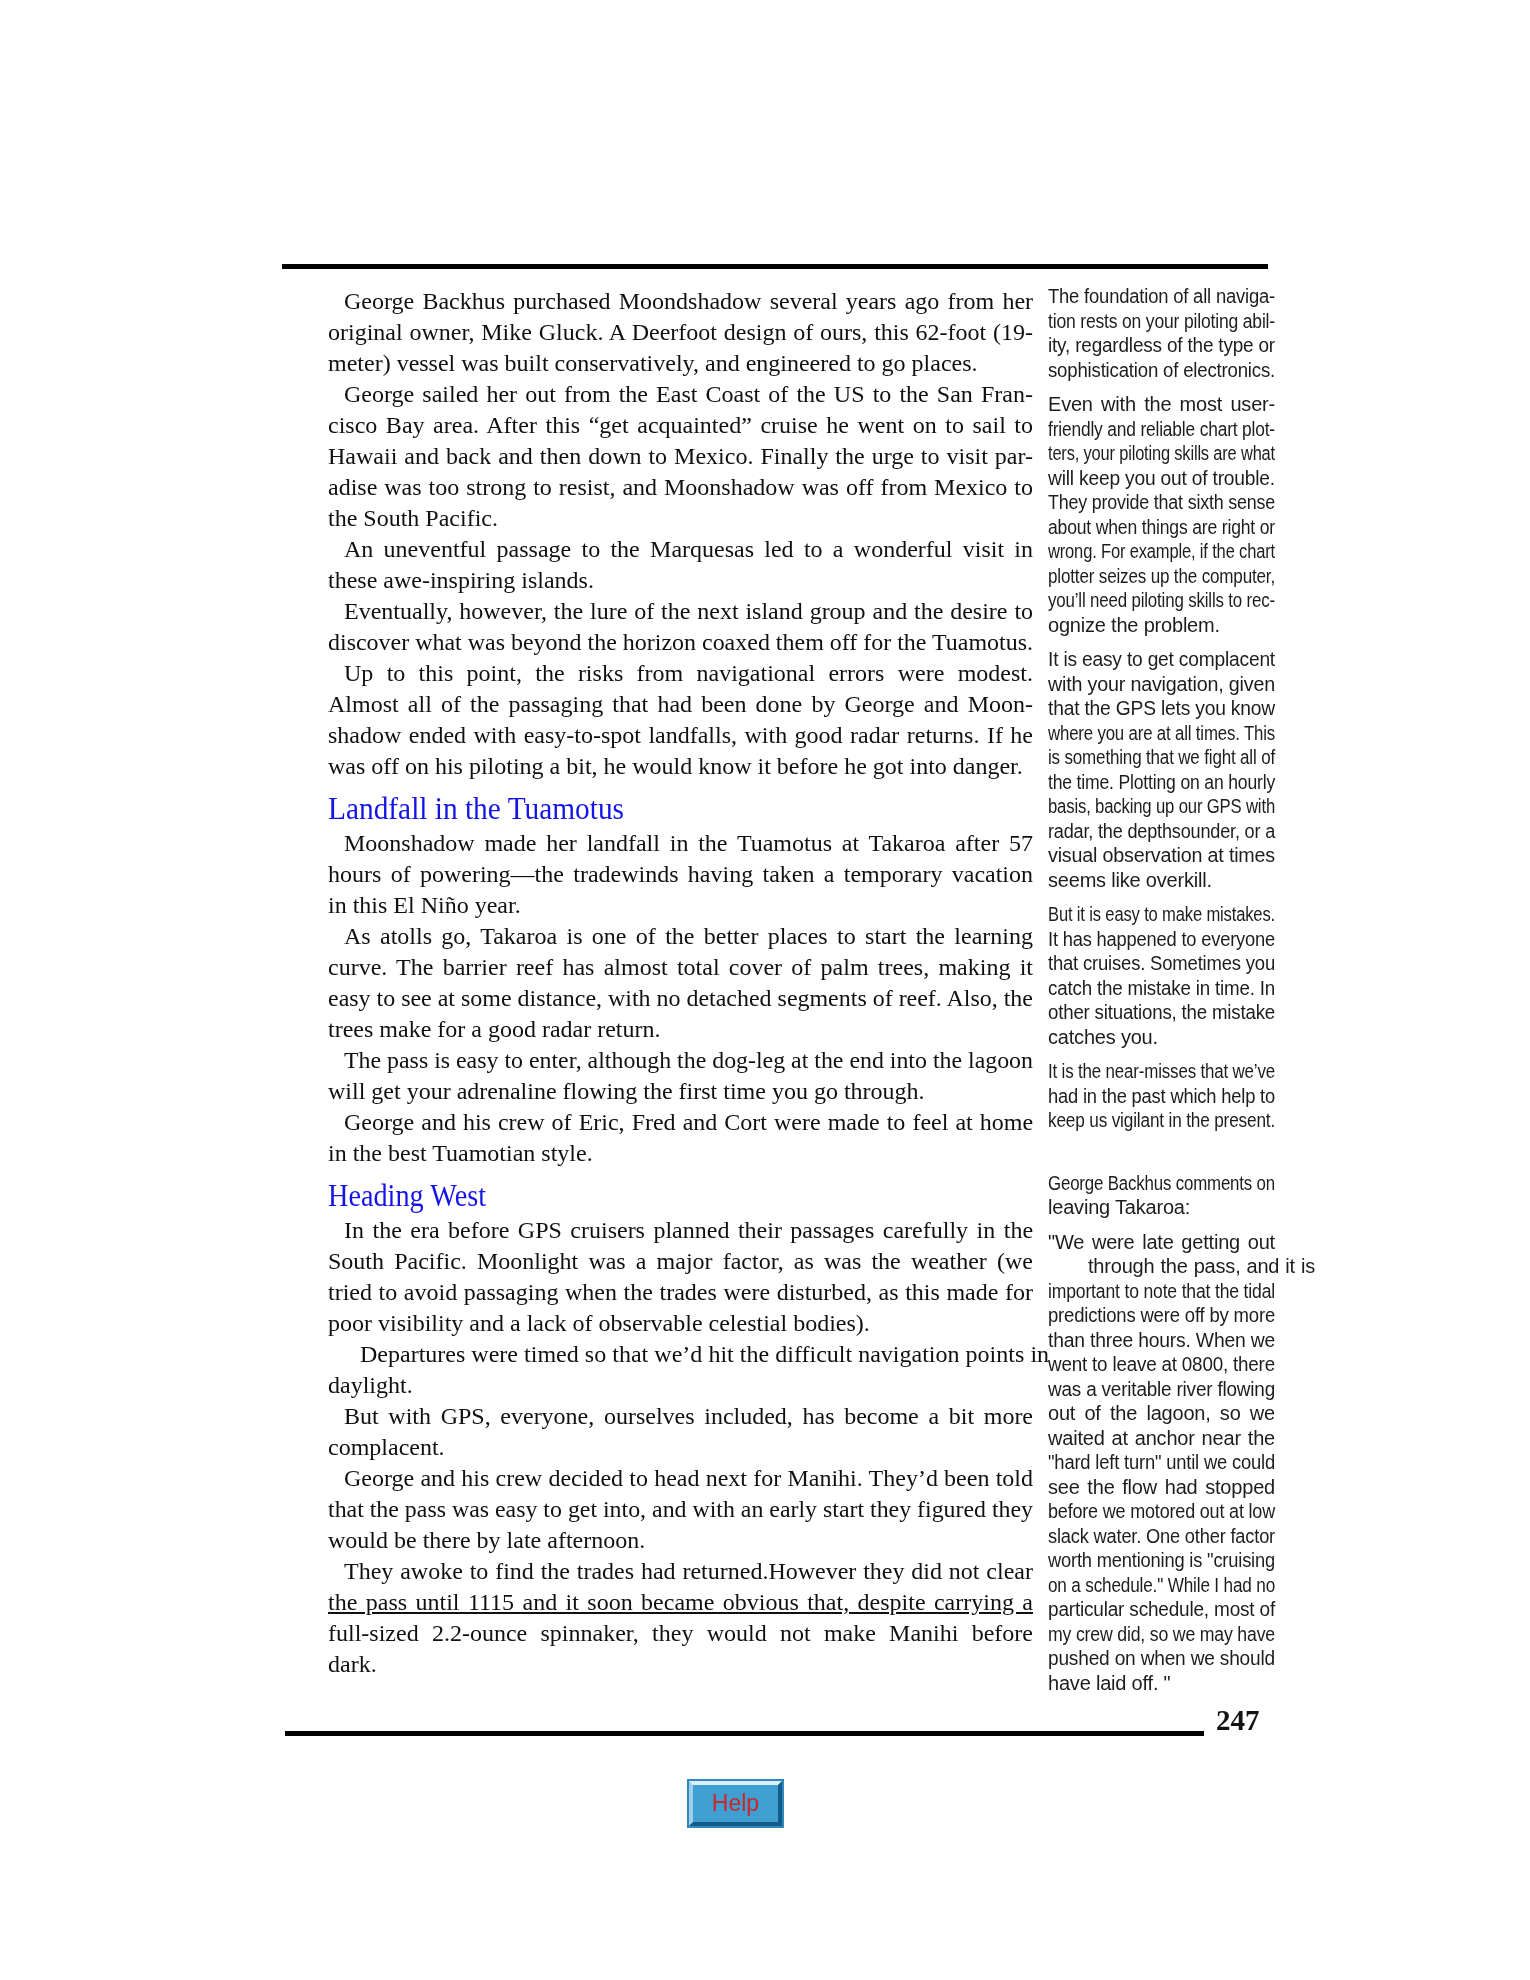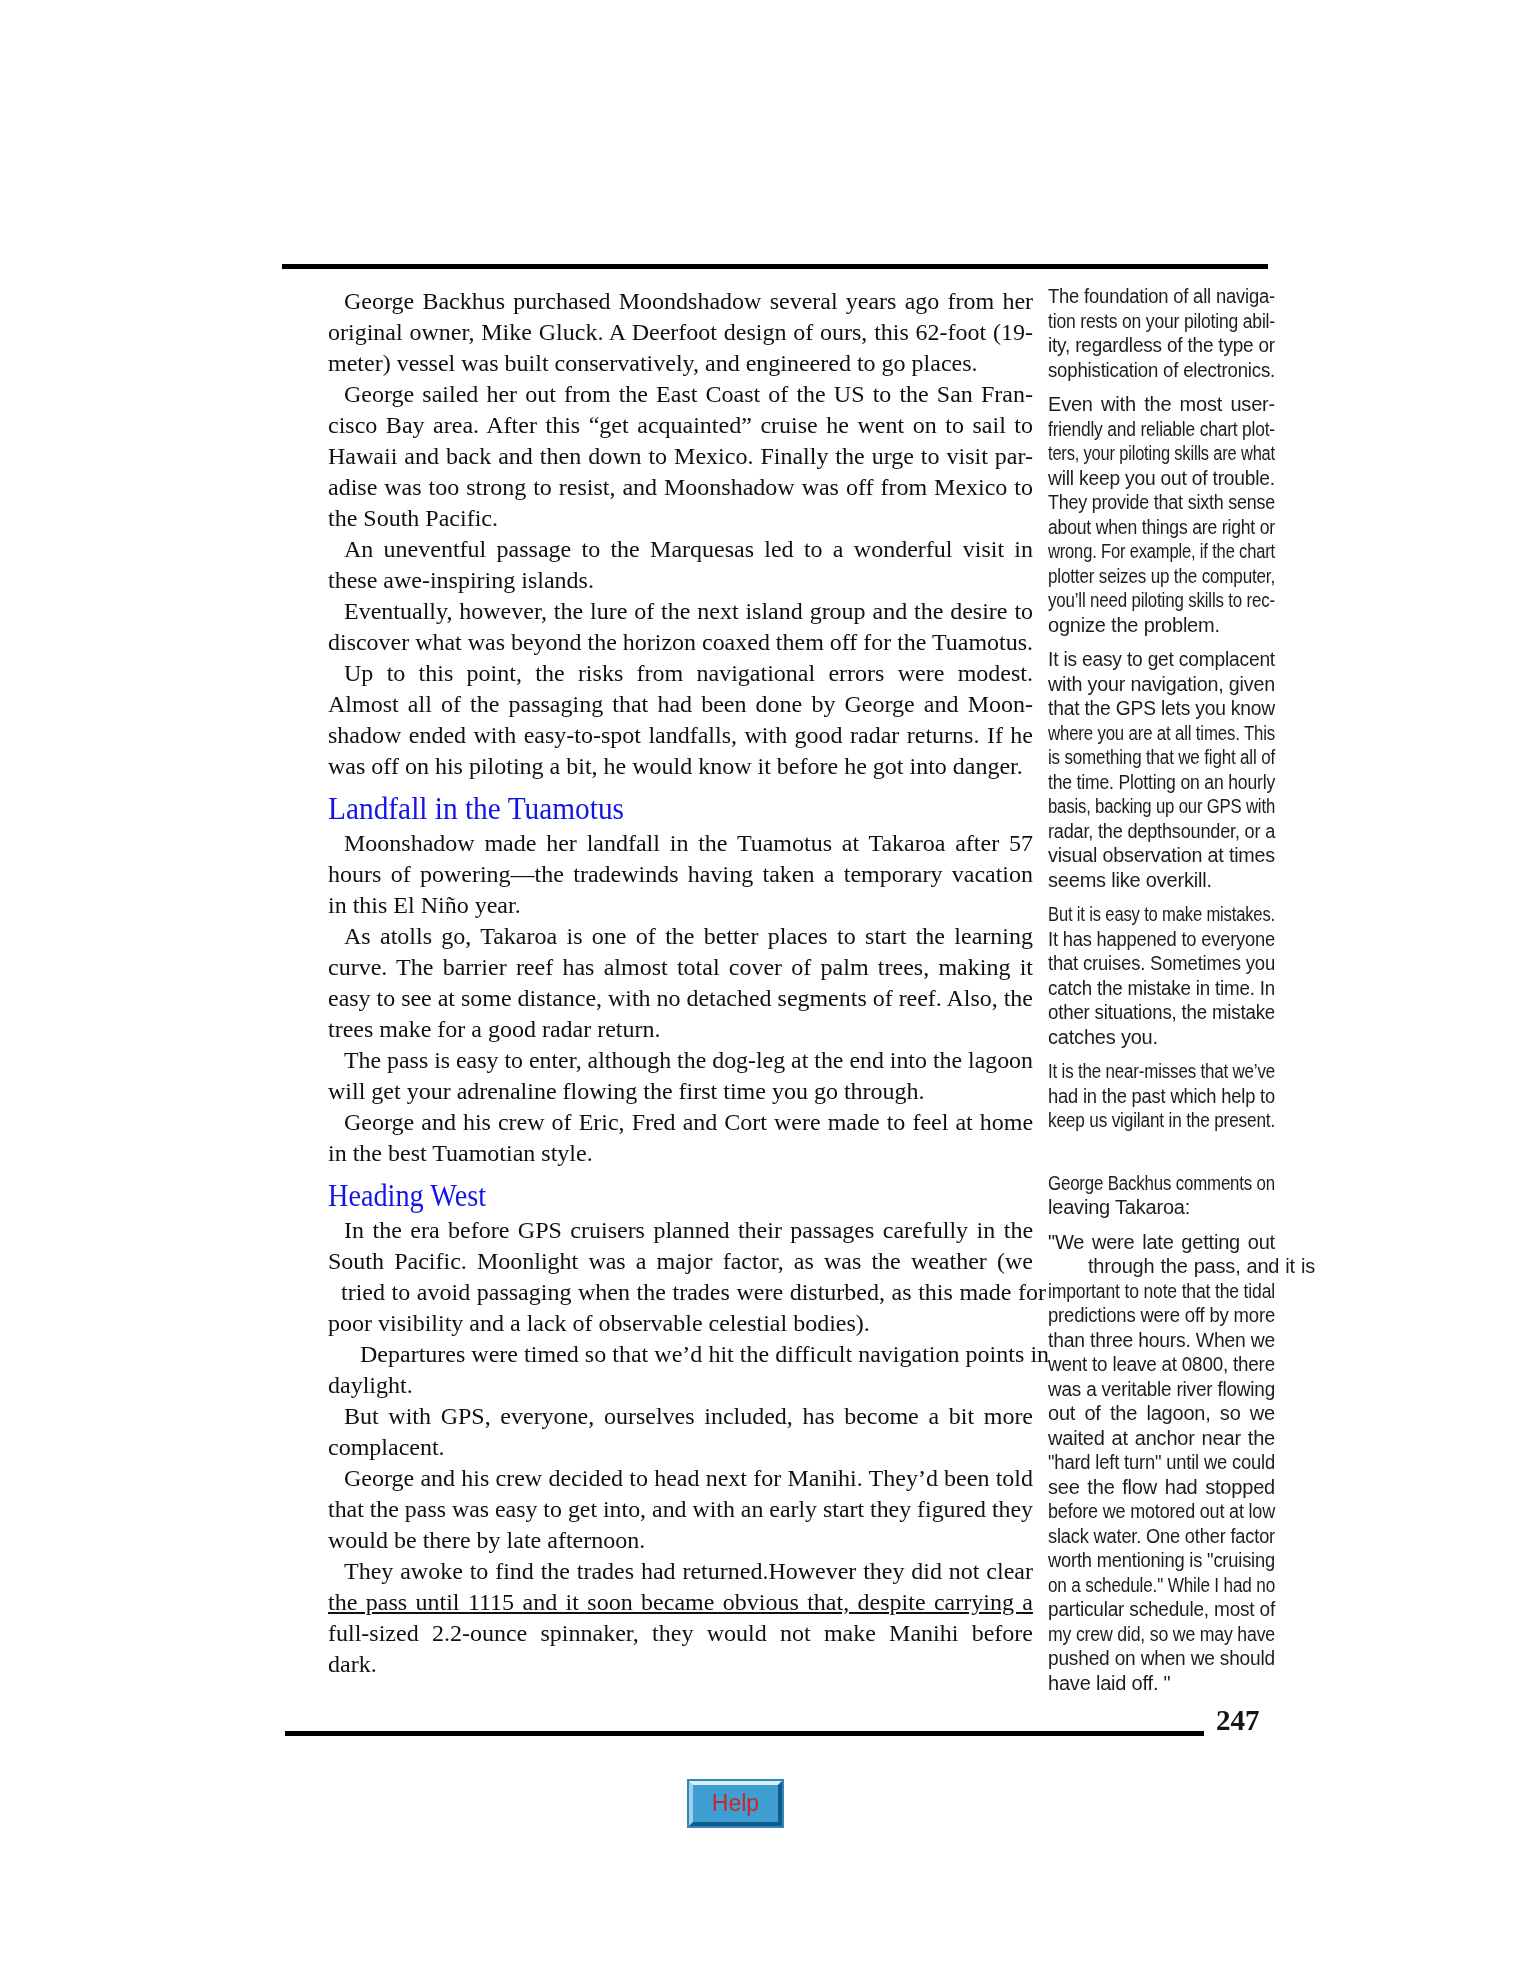--- a/index.html
+++ b/index.html
@@ -114,21 +114,21 @@
     <div class="para">
         <div class="lnrow"><span class="ln" style="margin-left: 16px; word-spacing: 1.03px;">George and his crew of Eric, Fred and Cort were made to feel at home</span></div>
         <div class="lnrow last"><span class="ln">in the best Tuamotian style.</span></div>
       </div>
     <div class="heading">
       <span class="fitw" style="transform-origin: 0px 50%; transform: scaleX(0.9111);">Heading West</span>
     </div>
     <div class="para">
         <div class="lnrow"><span class="ln" style="margin-left: 16px; word-spacing: 2.48px;">In the era before GPS cruisers planned their passages carefully in the</span></div>
         <div class="lnrow"><span class="ln" style="word-spacing: 4.13px;">South Pacific. Moonlight was a major factor, as was the weather (we</span></div>
-        <div class="lnrow"><span class="ln" style="word-spacing: 0.6px; margin-left: 13px;">tried to avoid passaging when the trades were disturbed, as this made for</span></div>
+        <div class="lnrow"><span class="ln" style="word-spacing: 0.6px;">tried to avoid passaging when the trades were disturbed, as this made for</span></div>
         <div class="lnrow last"><span class="ln">poor visibility and a lack of observable celestial bodies).</span></div>
       </div>
     <div class="para">
         <div class="lnrow"><span class="ln" style="margin-left: 32px; word-spacing: 0.09px;">Departures were timed so that we’d hit the difficult navigation points in</span></div>
         <div class="lnrow last"><span class="ln">daylight.</span></div>
       </div>
     <div class="para">
         <div class="lnrow"><span class="ln" style="margin-left: 16px; word-spacing: 3.65px;">But with GPS, everyone, ourselves included, has become a bit more</span></div>
         <div class="lnrow last"><span class="ln">complacent.</span></div>
       </div>

